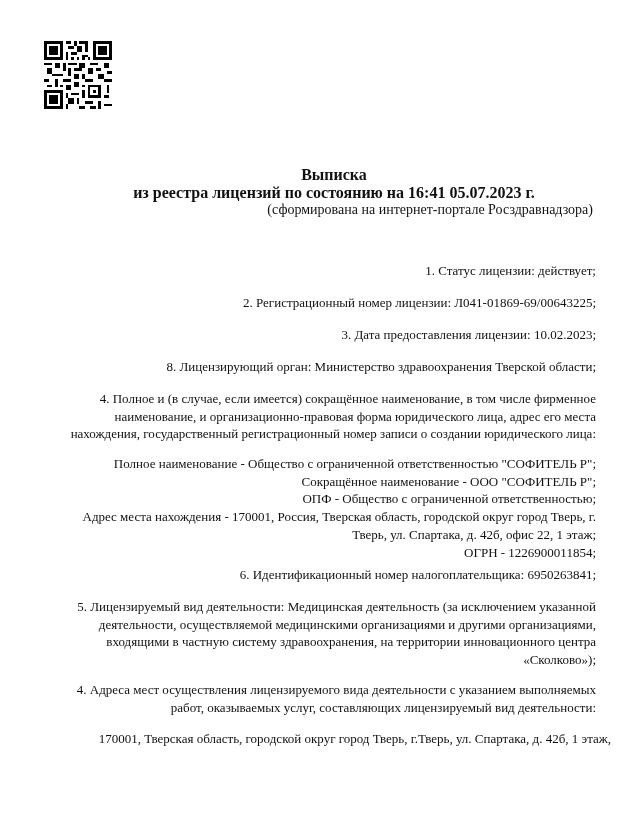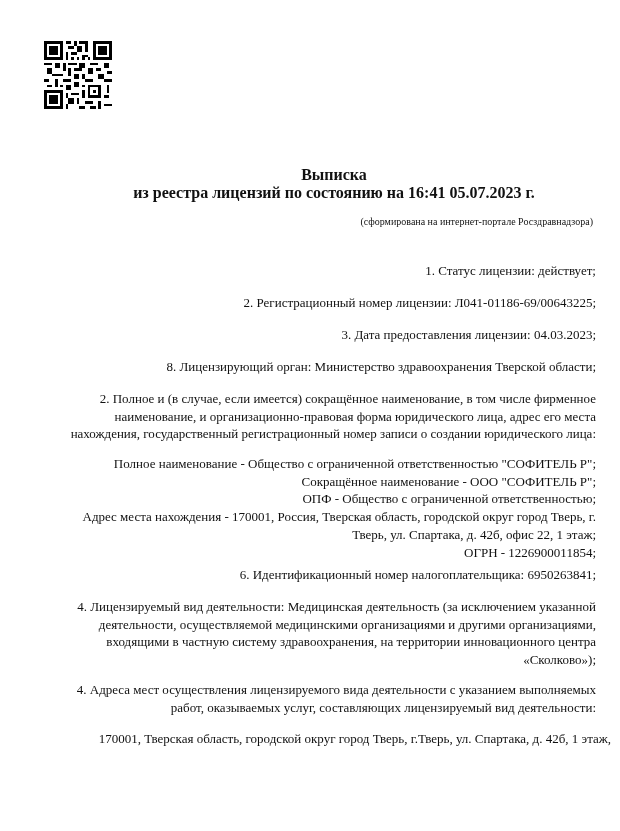--- a/index.html
+++ b/index.html
@@ -12,22 +12,22 @@
     position: absolute; left: 44px; top: 41px; width: 68px; height: 68px;
   }
   .qr svg { width: 100%; height: 100%; display: block; }
   .title {
     position: absolute; left: 0; width: 620px; text-align: center;
     font-weight: bold; font-size: 16px; line-height: 20px;
   }
   .t1 { top: 165px; left: 24px; }
   .t2 { top: 183px; left: 24px; }
   .subnote {
-    position: absolute; right: 27px; top: 216px;
-    font-size: 10px; line-height: 12px;
+    position: absolute; right: 27px; top: 204px;
+    font-size: 14px; line-height: 12px;
   }
   .para {
     position: absolute; left: 51px; width: 545px;
     font-size: 13px; line-height: 17.7px; white-space: pre-line; text-align: right;
   }
 </style>
 </head>
 <body>
 
 <div class="qr">
@@ -98,32 +98,32 @@
         <rect x="17" y="24" width="2" height="1"></rect>
     </g>
   </svg>
 </div>
 
 <div class="title t1">Выписка</div>
 <div class="title t2">из реестра лицензий по состоянию на 16:41 05.07.2023 г.</div>
 <div class="subnote">(сформирована на интернет-портале Росздравнадзора)</div>
 
 <div class="para" style="top:262px">1. Статус лицензии: действует;</div>
-<div class="para" style="top:294px">2. Регистрационный номер лицензии: Л041-01186-69/00643225;</div>
-<div class="para" style="top:326px">3. Дата предоставления лицензии: 04.03.2023;</div>
+<div class="para" style="top:294px">2. Регистрационный номер лицензии: Л041-01869-69/00643225;</div>
+<div class="para" style="top:326px">3. Дата предоставления лицензии: 10.02.2023;</div>
 <div class="para" style="top:358px">8. Лицензирующий орган: Министерство здравоохранения Тверской области;</div>
-<div class="para" style="top:390px">2. Полное и (в случае, если имеется) сокращённое наименование, в том числе фирменное
+<div class="para" style="top:390px">4. Полное и (в случае, если имеется) сокращённое наименование, в том числе фирменное
 наименование, и организационно-правовая форма юридического лица, адрес его места
 нахождения, государственный регистрационный номер записи о создании юридического лица:</div>
 <div class="para" style="top:455px">Полное наименование - Общество с ограниченной ответственностью "СОФИТЕЛЬ Р";
 Сокращённое наименование - ООО "СОФИТЕЛЬ Р";
 ОПФ - Общество с ограниченной ответственностью;
 Адрес места нахождения - 170001, Россия, Тверская область, городской округ город Тверь, г.
 Тверь, ул. Спартака, д. 42б, офис 22, 1 этаж;
 ОГРН - 1226900011854;</div>
 <div class="para" style="top:566px">6. Идентификационный номер налогоплательщика: 6950263841;</div>
-<div class="para" style="top:598px">4. Лицензируемый вид деятельности: Медицинская деятельность (за исключением указанной
+<div class="para" style="top:598px">5. Лицензируемый вид деятельности: Медицинская деятельность (за исключением указанной
 деятельности, осуществляемой медицинскими организациями и другими организациями,
 входящими в частную систему здравоохранения, на территории инновационного центра
 «Сколково»);</div>
 <div class="para" style="top:681px">4. Адреса мест осуществления лицензируемого вида деятельности с указанием выполняемых
 работ, оказываемых услуг, составляющих лицензируемый вид деятельности:</div>
 <div class="para" style="top:730px; width:560px">170001, Тверская область, городской округ город Тверь, г.Тверь, ул. Спартака, д. 42б, 1 этаж,</div>
 
 </body></html>

